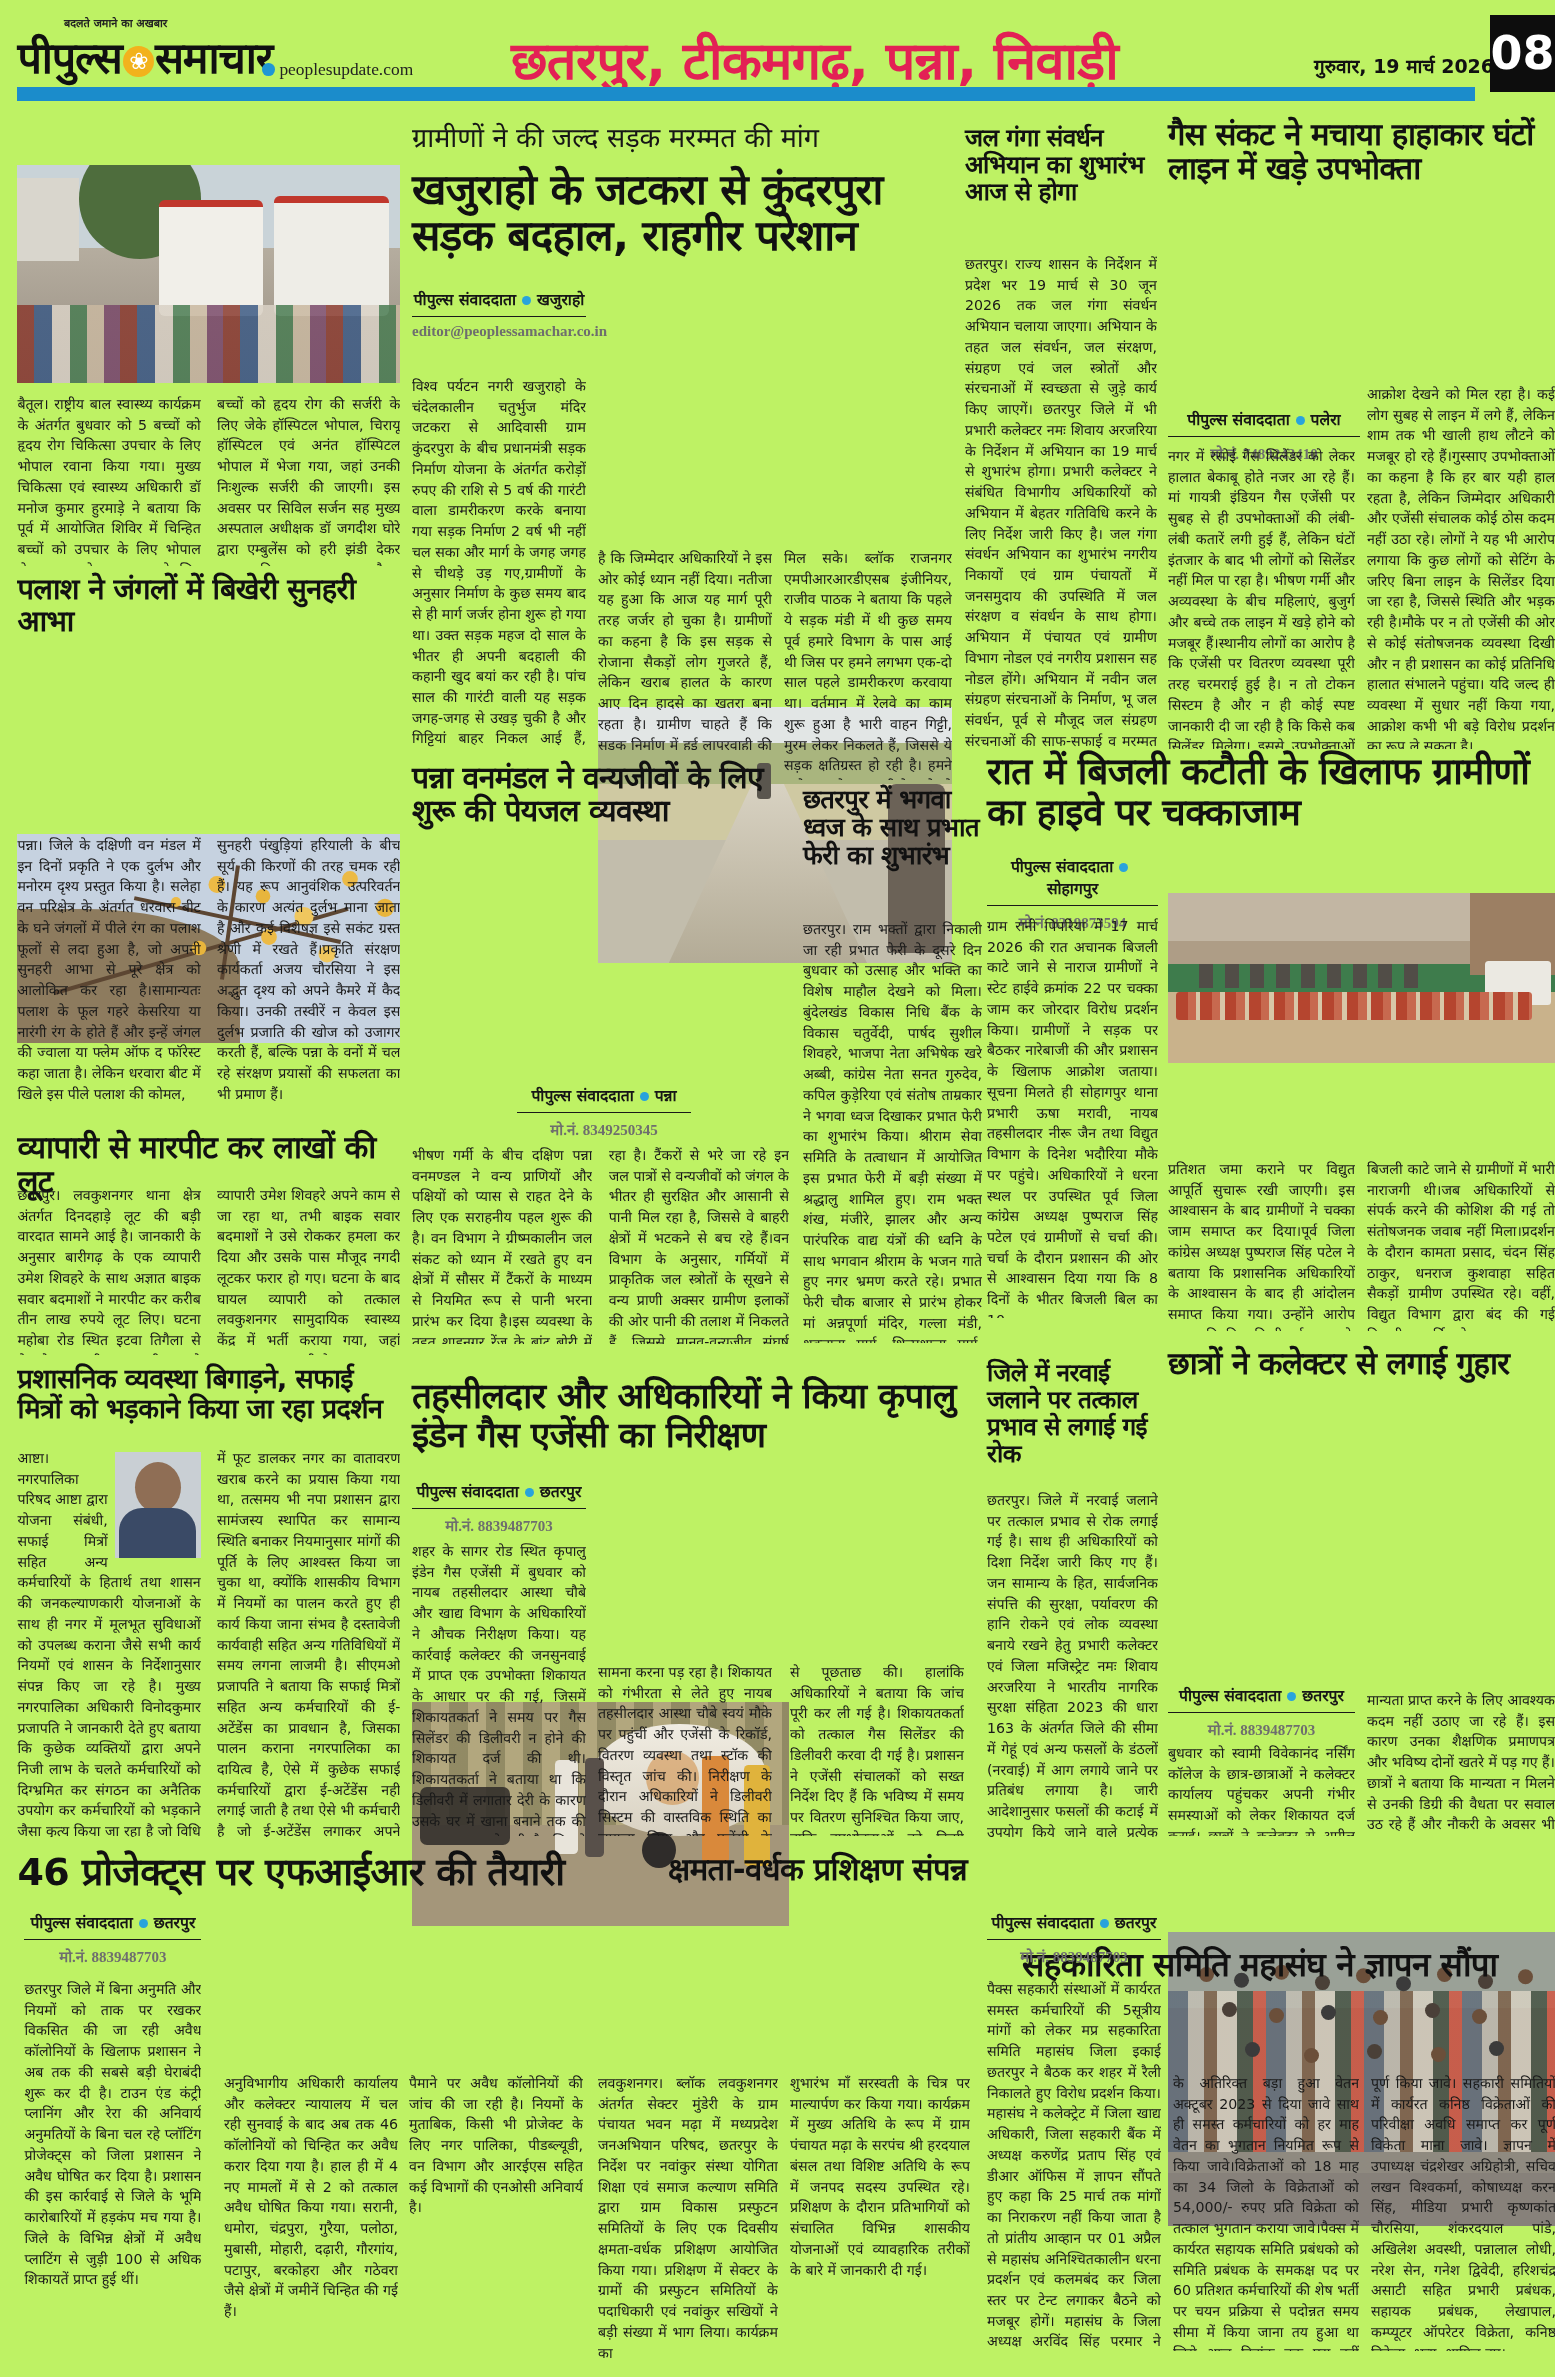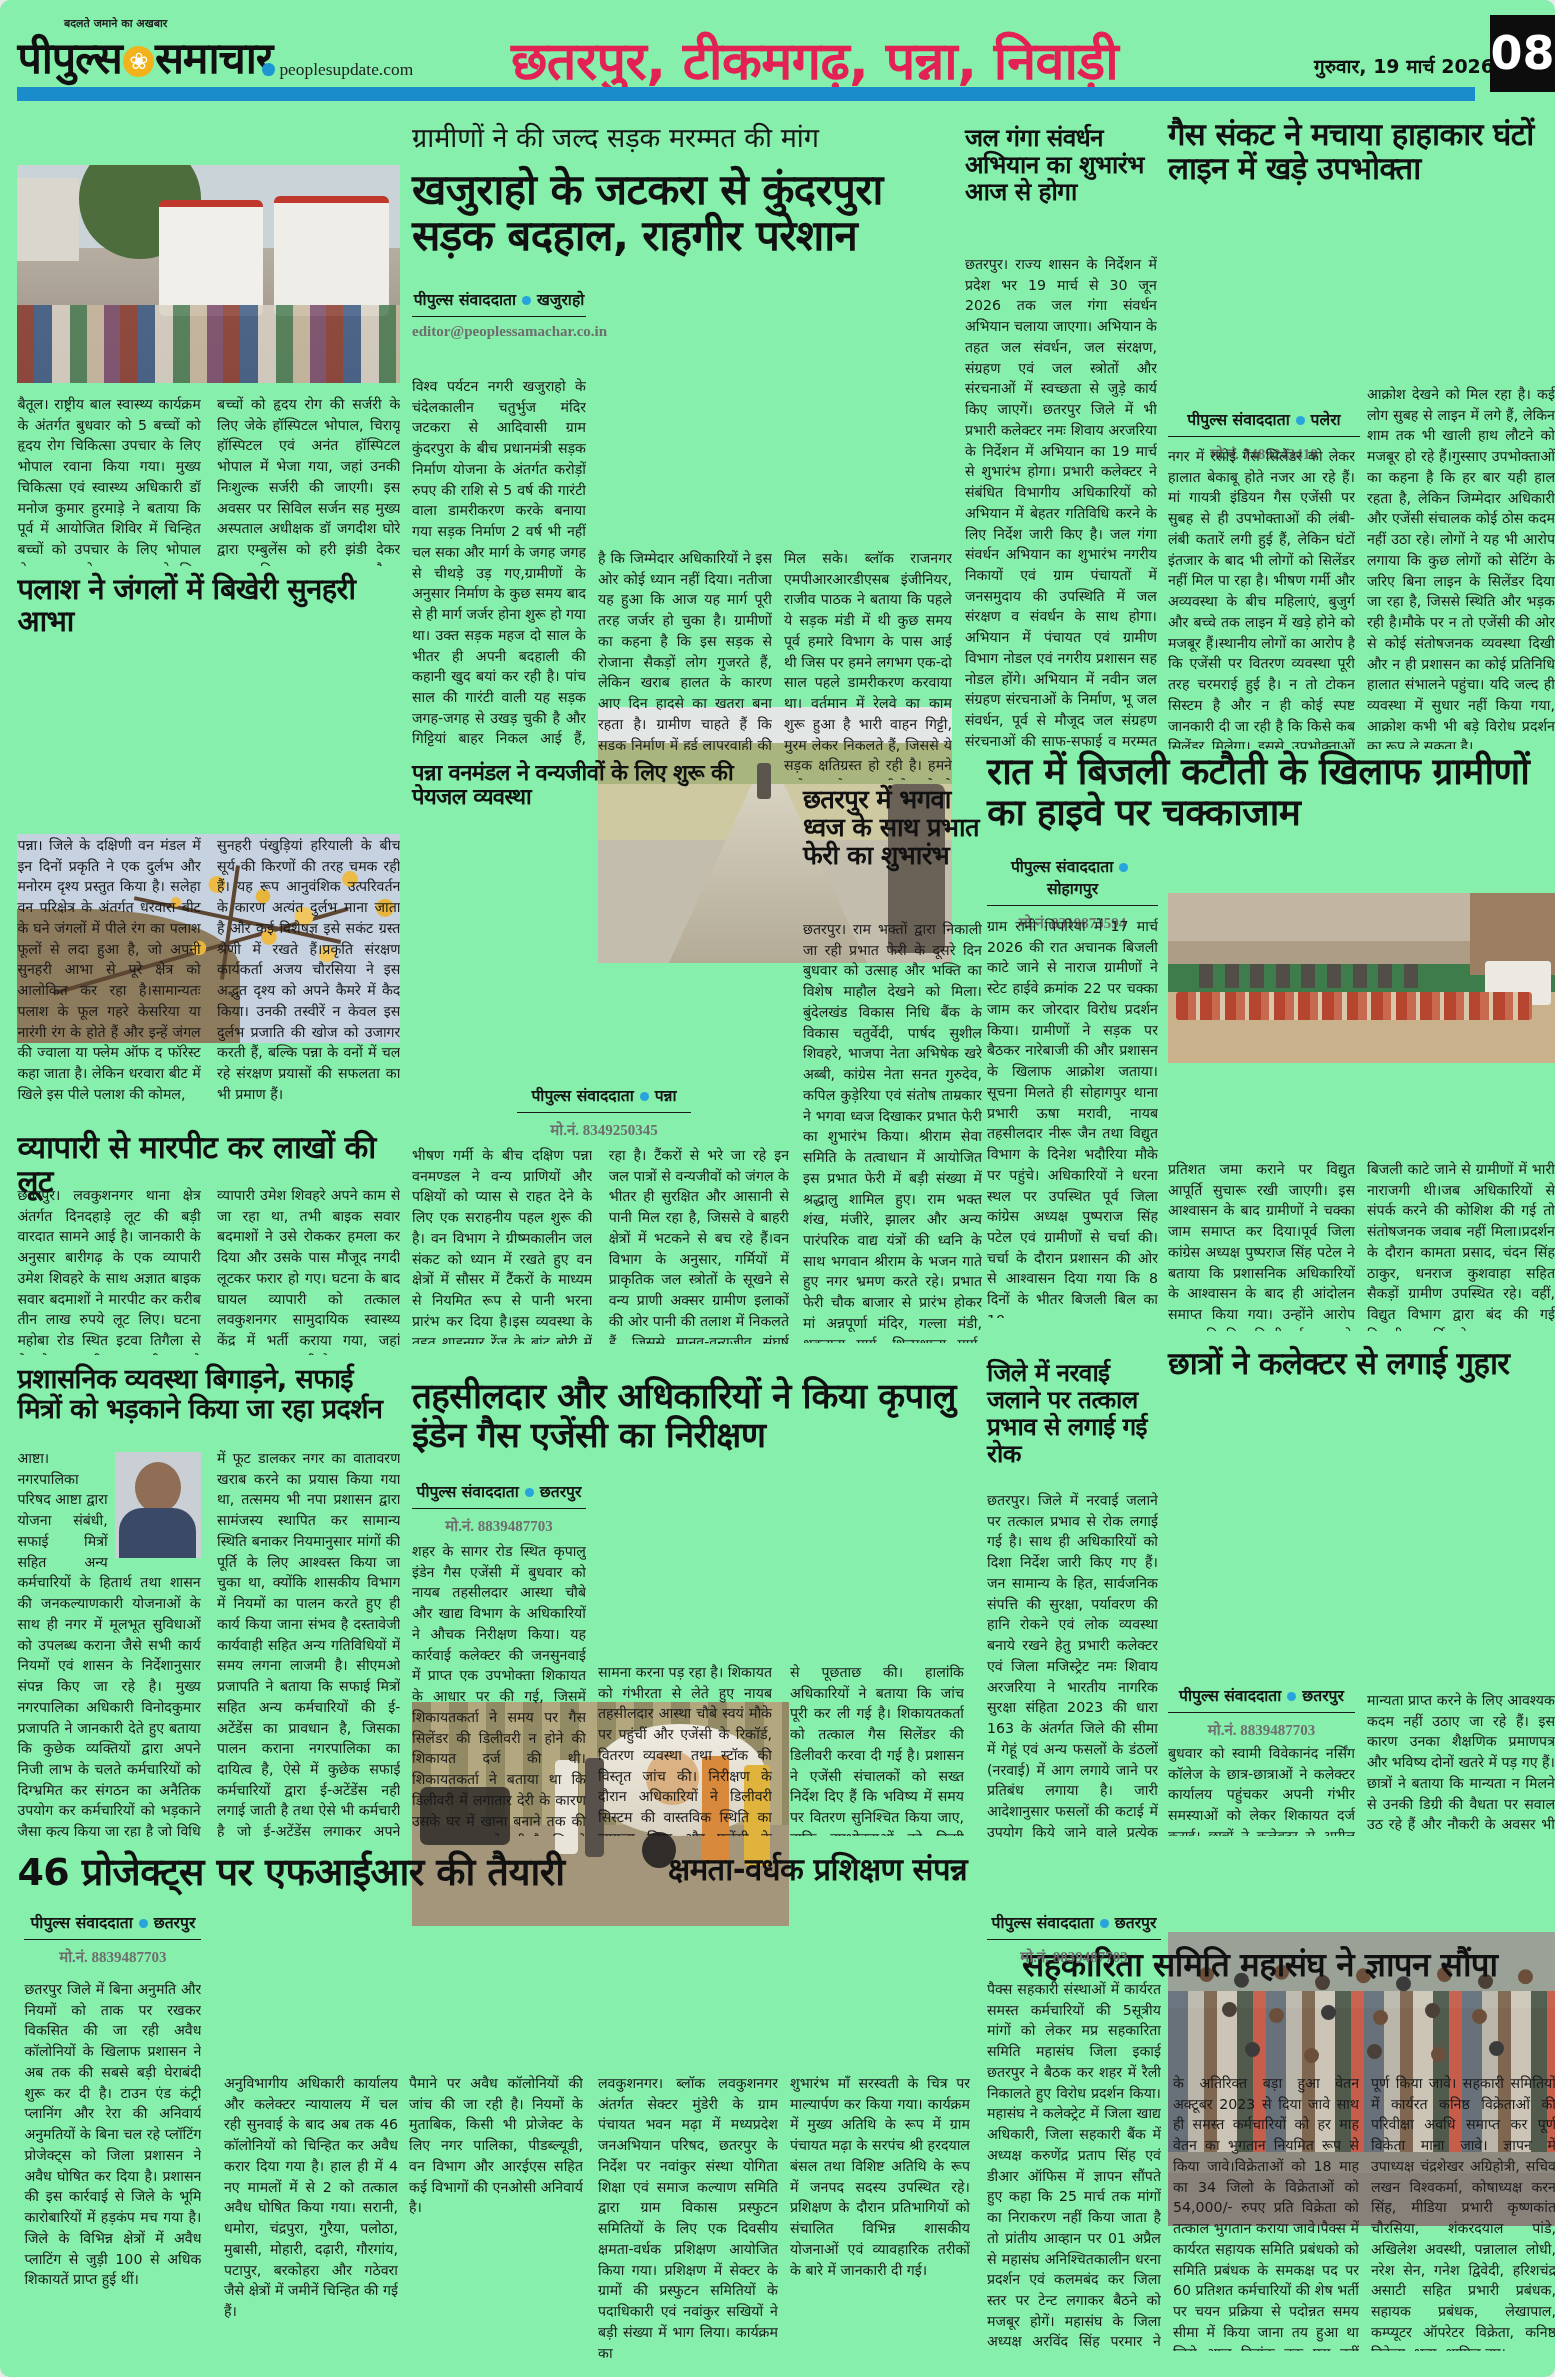--- a/index.html
+++ b/index.html
@@ -1,17 +1,17 @@
 <!DOCTYPE html>
 <html style="font-size:9.3px"><head>
 <meta charset="utf-8">
 <style>
   html,body{margin:0;padding:0;background:#e9e9e9;}
-  #page{position:relative;width:1555px;height:2377px;background:#86efac;margin:0 auto;
-        font-family:"DejaVu Sans","Liberation Sans",sans-serif;color:#161616;overflow:hidden;border-radius:10px;}
+  #page{position:relative;width:1555px;height:2377px;background:#bef264;margin:0 auto;
+        font-family:"DejaVu Sans","Liberation Sans",sans-serif;color:#161616;overflow:hidden;}
   .abs{position:absolute;}
   
   .tagline{font-size:11px;font-weight:bold;color:#222;}
   .logo{font-size:43px;font-weight:bold;letter-spacing:-1.2px;color:#101010;white-space:nowrap;}
   .flower{display:inline-block;width:31px;height:31px;border-radius:50%;background:#f2b21c;color:#fff;
           font-size:23px;line-height:31px;text-align:center;vertical-align:middle;margin:0 1.2px;}
   .site{font-size:17.4px;font-family:"Liberation Serif","DejaVu Serif",serif;color:#222;white-space:nowrap;}
   .sitedot{display:inline-block;width:12.8px;height:12.8px;border-radius:50%;background:#1f96d4;margin-right:4.6px;vertical-align:-1.2px;}
   .region{font-size:52px;font-weight:bold;color:#e32155;text-align:left;letter-spacing:-0.6px;white-space:nowrap;}
   .dateline{font-size:19px;font-weight:bold;color:#111;white-space:nowrap;}
@@ -132,21 +132,21 @@
     </div>
     <div class="byl abs" style="left:1168px;top:408px;width:192px;">
       <div class="byl-top"><span>पीपुल्स संवाददाता</span><span class="bdot"></span><span>पलेरा</span></div>
       <div class="byl-sub">मो.नं. 7489243410</div>
     </div>
     <div class="colbox abs" style="left:1168px;top:446px;width:187px;height:303px;">नगर में रसोई गैस सिलेंडर को लेकर हालात बेकाबू होते नजर आ रहे हैं। मां गायत्री इंडियन गैस एजेंसी पर सुबह से ही उपभोक्ताओं की लंबी-लंबी कतारें लगी हुई हैं, लेकिन घंटों इंतजार के बाद भी लोगों को सिलेंडर नहीं मिल पा रहा है। भीषण गर्मी और अव्यवस्था के बीच महिलाएं, बुजुर्ग और बच्चे तक लाइन में खड़े होने को मजबूर हैं।स्थानीय लोगों का आरोप है कि एजेंसी पर वितरण व्यवस्था पूरी तरह चरमराई हुई है। न तो टोकन सिस्टम है और न ही कोई स्पष्ट जानकारी दी जा रही है कि किसे कब सिलेंडर मिलेगा। इससे उपभोक्ताओं में भारी</div>
     <div class="colbox abs" style="left:1367px;top:384px;width:188px;height:365px;">आक्रोश देखने को मिल रहा है। कई लोग सुबह से लाइन में लगे हैं, लेकिन शाम तक भी खाली हाथ लौटने को मजबूर हो रहे हैं।गुस्साए उपभोक्ताओं का कहना है कि हर बार यही हाल रहता है, लेकिन जिम्मेदार अधिकारी और एजेंसी संचालक कोई ठोस कदम नहीं उठा रहे। लोगों ने यह भी आरोप लगाया कि कुछ लोगों को सेटिंग के जरिए बिना लाइन के सिलेंडर दिया जा रहा है, जिससे स्थिति और भड़क रही है।मौके पर न तो एजेंसी की ओर से कोई संतोषजनक व्यवस्था दिखी और न ही प्रशासन का कोई प्रतिनिधि हालात संभालने पहुंचा। यदि जल्द ही व्यवस्था में सुधार नहीं किया गया, आक्रोश कभी भी बड़े विरोध प्रदर्शन का रूप ले सकता है।</div>
   </section>
 
   <section>
-    <h2 class="hl abs" style="left:412px;top:761px;width:377px;font-size:22px;">पन्ना वनमंडल ने वन्यजीवों के लिए शुरू की पेयजल व्यवस्था</h2>
+    <h2 class="hl abs" style="left:412px;top:761px;width:377px;font-size:30px;">पन्ना वनमंडल ने वन्यजीवों के लिए शुरू की पेयजल व्यवस्था</h2>
     <div class="ph abs" style="left:412px;top:849px;width:377px;height:224px;background:linear-gradient(#b2a77e 0 55%,#a4967a 55% 100%);">
       <div style="left:0;top:0;right:0;height:55%;background:repeating-linear-gradient(90deg,rgba(84,84,52,.35) 0 18.6px,transparent 18.6px 37px);"></div>
       <div style="left:2%;top:38%;width:24%;height:26%;background:#2e2a28;border-radius:7px;opacity:.85;"></div>
       <div style="right:6%;top:10%;width:46%;height:50%;background:linear-gradient(#f0ece2,#d9d2c2);border-radius:50%/46%;"></div>
       <div style="right:24%;top:22%;width:14%;height:24%;background:#d08b3f;opacity:.55;border-radius:50%;"></div>
       <div style="right:30%;top:58%;width:9%;height:16%;background:#2f2c2a;border-radius:50%;"></div>
       <div style="left:38%;top:26%;width:6%;height:42%;background:#e8e4da;border-radius:4.6px;"></div>
       <div style="left:46%;top:25%;width:5%;height:44%;background:#58504a;border-radius:4.6px;"></div>
       <div style="right:16%;top:24%;width:7%;height:48%;background:#d9893b;border-radius:4.6px;"></div>
       <div style="right:5%;top:28%;width:7%;height:45%;background:#e0b33c;border-radius:4.6px;"></div>

